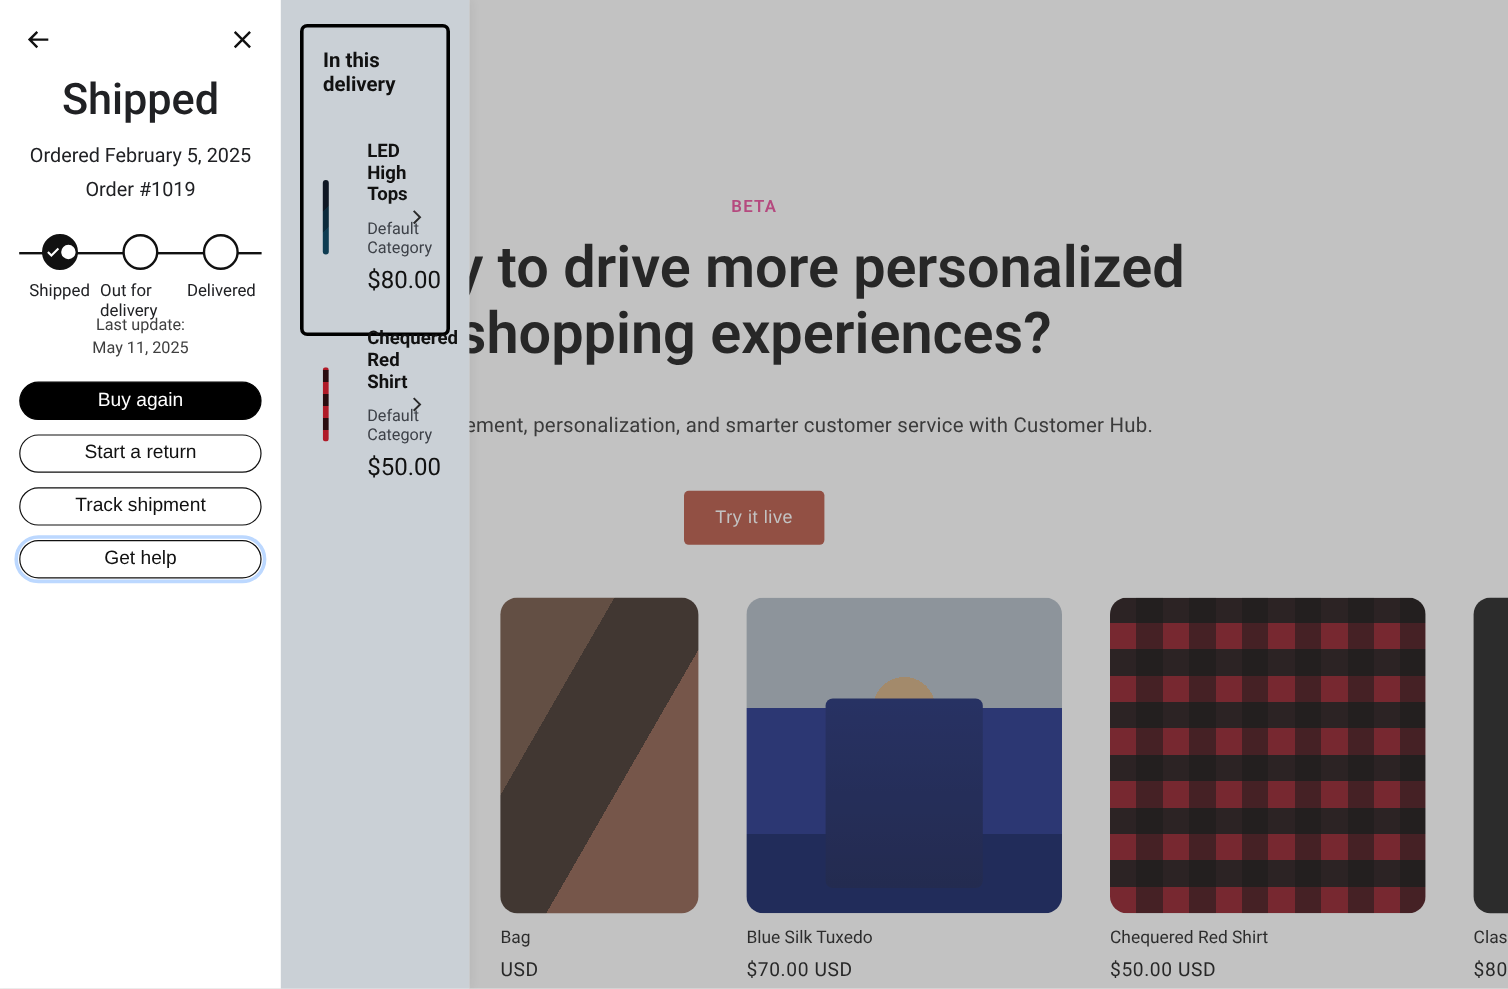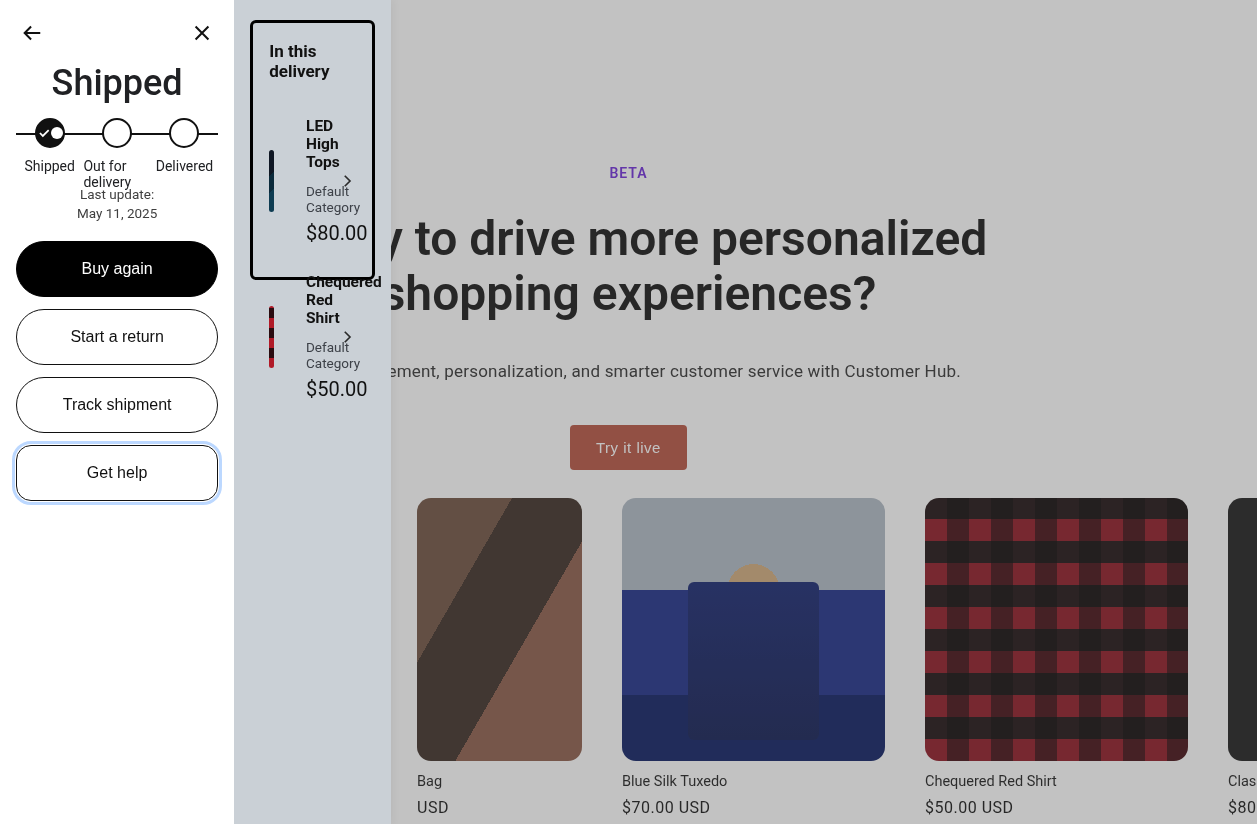--- a/index.html
+++ b/index.html
@@ -5,21 +5,21 @@
   * { box-sizing: border-box; margin: 0; padding: 0; }
   html, body { width: 1257px; height: 824px; overflow: hidden; font-family: -apple-system, BlinkMacSystemFont, "Segoe UI", Roboto, Helvetica, Arial, sans-serif; }
   body { position: relative; background: #f5f5f5; }
 
   
   .bg {
     position: absolute; inset: 0;
     background: #fff;
   }
   .bg .hero { text-align: center; padding-top: 165px; color: #111; }
-  .bg .beta { font-size: 14px; font-weight: 600; letter-spacing: 1px; color: #6d28d9; margin-bottom: 30px; }
+  .bg .beta { font-size: 14px; font-weight: 600; letter-spacing: 1px; color: #ec4899; margin-bottom: 14px; }
   .bg .headline { font-size: 48px; font-weight: 600; line-height: 1.15; max-width: 760px; margin: 0 auto 40px; color: #111; }
   .bg .sub { font-size: 17px; color: #303030; margin-bottom: 44px; letter-spacing: .2px; }
   .bg .cta {
     display: inline-block; background: #b6503e; color: #fff; border: none;
     padding: 14px 26px; font-size: 15px; letter-spacing: .5px; border-radius: 4px; cursor: pointer;
   }
 
   .product-row {
     position: absolute; left: 393px; right: 0; bottom: 0; height: 326px;
     display: flex; gap: 16px; overflow: hidden;
@@ -75,26 +75,26 @@
     content: ""; width: 12px; height: 12px; border-radius: 50%; background: #fff;
     display:block;
     mask: none;
   }
   .dot.done svg { width: 14px; height: 14px; stroke: #fff; stroke-width: 3; fill: none; }
   .step-label { font-size: 14px; color: #202124; }
 
   .last-update { text-align: center; font-size: 13.5px; color: #3f3f3f; line-height: 1.4; margin-bottom: 18px; }
 
   .btn {
-    width: 100%; height: 56px; border-radius: 999px; font-size: 16px;
+    width: 100%; height: 32px; border-radius: 999px; font-size: 16px;
     display: flex; align-items: center; justify-content: center; cursor: pointer;
     margin-bottom: 12px; background: #fff; border: 1px solid #111; color: #111;
   }
   .btn.primary { background: #000; color: #fff; border-color: #000; }
-  .btn.focus { outline: 3px solid #bcd8ff; outline-offset: 1px; border-radius: 15px; }
+  .btn.focus { outline: 3px solid #bcd8ff; outline-offset: 1px; }
 
   
   .panel-bottom {
     flex: 1; background: #cad0d6; padding: 20px 16px 16px; overflow: hidden;
   }
   .delivery-card {
     background: #cad0d6; border: 3px solid #000000; border-radius: 6px; padding: 18px 16px 22px;
     height: 260px;
   }
   .delivery-title { font-size: 17px; font-weight: 700; color: #111; margin-bottom: 22px; }
@@ -166,20 +166,24 @@
       </button>
       <button class="icon-btn">
         <svg viewBox="0 0 24 24">
             <path d="M5 5l14 14M19 5L5 19"></path>
           </svg>
       </button>
     </div>
 
     <h2 class="status-title">Shipped</h2>
 
+    <div class="meta">
+      <div>Ordered February 5, 2025</div>
+      <div>Order #1019</div>
+    </div>
 
     <div class="stepper">
       <div class="stepper-line"></div>
       <div class="steps">
         <div class="step">
           <div class="dot done">
             <svg viewBox="0 0 24 24">
                 <path d="M5 12l5 5L20 7"></path>
               </svg>
           </div>

